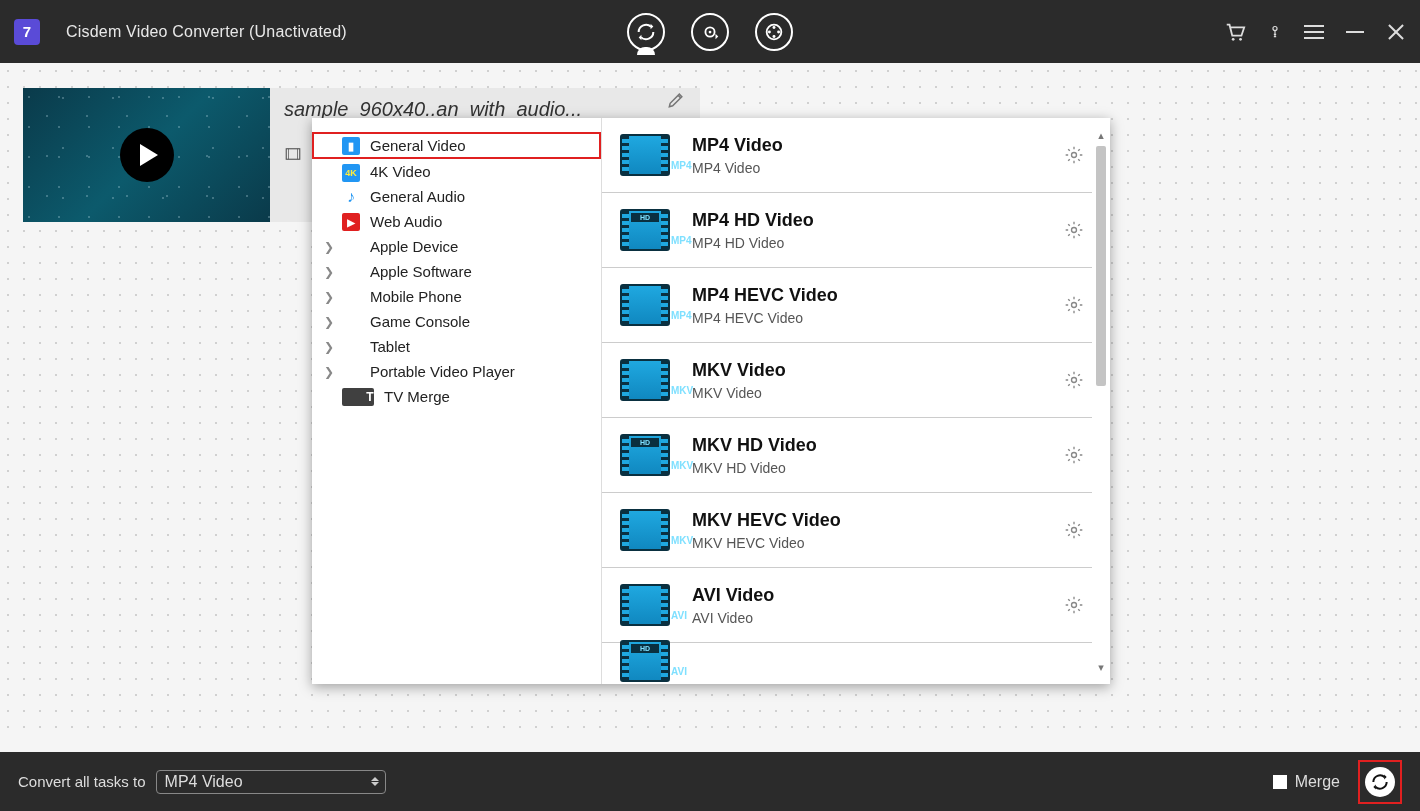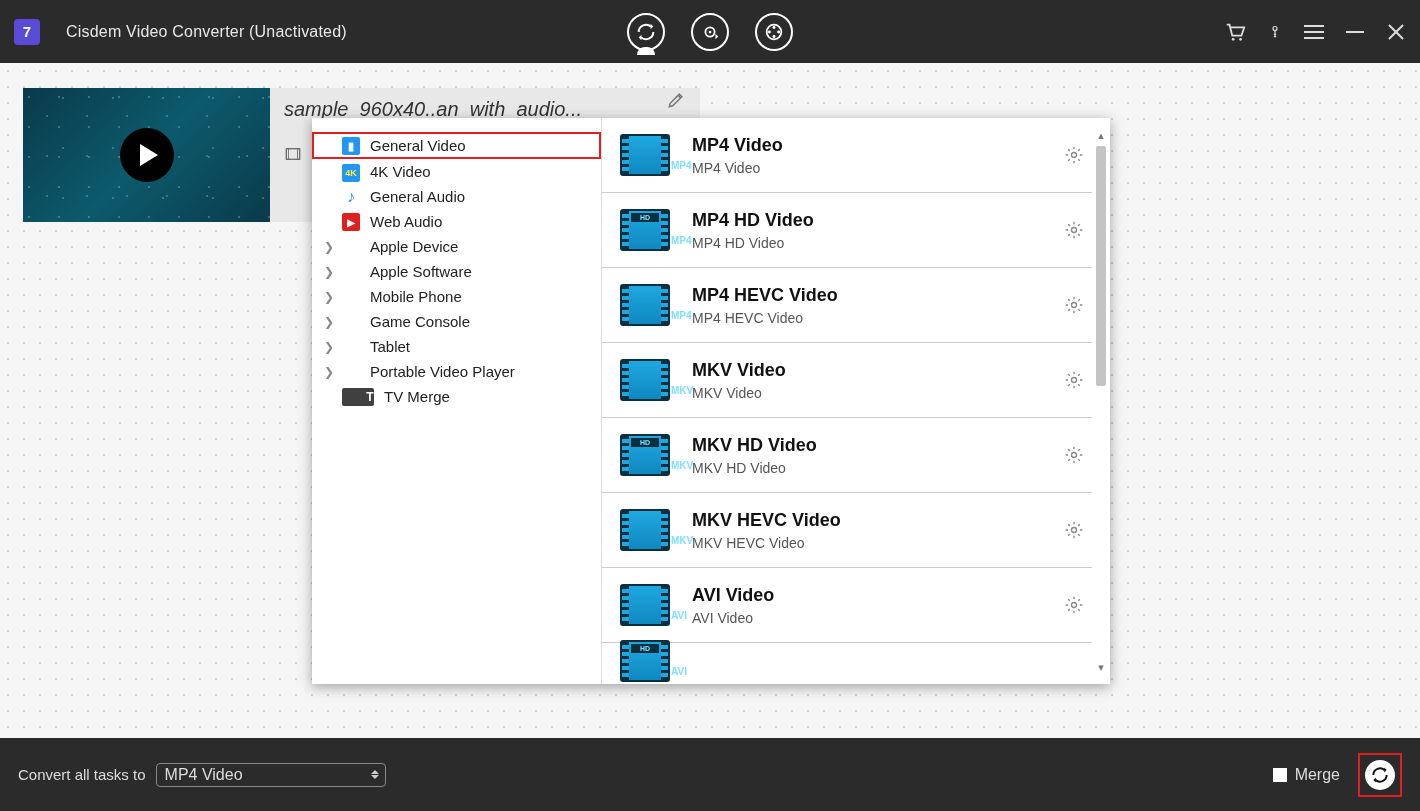--- a/index.html
+++ b/index.html
@@ -69,21 +69,21 @@
   .fmt-icon .hd{position:absolute;top:2px;left:9px;right:9px;background:#0a3040;color:#7fe0ff;font-size:7px;font-weight:bold;text-align:center;line-height:9px;}
   .fmt-text { flex:1; }
   .fmt-title { font-size:18px; font-weight:bold; color:#111; }
   .fmt-sub { font-size:14px; color:#555; margin-top:4px;}
   .fmt-gear { color:#888; cursor:pointer; }
   .fmt-scrollbar { position:absolute; right:2px; top:10px; width:14px; bottom:10px; }
   .sb-arrow { width:14px; height:14px; color:#777; font-size:11px; text-align:center; line-height:14px; cursor:pointer;}
   .sb-thumb { position:absolute; top:18px; width:10px; left:2px; height:240px; background:#c4c4c4; border-radius:2px;}
 
   
-  .bottombar { position:absolute; bottom:0; left:0; right:0; height:73px; background:#2b2b2b; color:#ddd; display:flex; align-items:center; padding:0 18px;}
+  .bottombar { position:absolute; bottom:0; left:0; right:0; height:59px; background:#2b2b2b; color:#ddd; display:flex; align-items:center; padding:0 18px;}
   .convert-label { font-size:15px; }
   .select-box { margin-left:10px; width:230px; height:24px; background:#2b2b2b; border:1px solid #888; border-radius:4px; display:flex; align-items:center; padding:0 8px; cursor:pointer; position:relative;}
   .select-box .sel-caret { position:absolute; right:6px; display:flex; flex-direction:column; gap:1px;}
   .sel-caret span{width:0;height:0;border-left:4px solid transparent;border-right:4px solid transparent;}
   .sel-caret .up{border-bottom:4px solid #ccc;} .sel-caret .dn{border-top:4px solid #ccc;}
   .merge-wrap { margin-left:auto; display:flex; align-items:center; gap:8px; margin-right:18px;}
   .merge-box { width:14px; height:14px; background:#fff;}
   .convert-btn { width:44px; height:44px; border:2px solid #e02020; display:flex; align-items:center; justify-content:center; cursor:pointer;}
   .convert-btn .circ{ width:30px; height:30px; background:#fff; border-radius:50%; display:flex; align-items:center; justify-content:center;}
   .convert-btn svg{width:20px;height:20px;}

